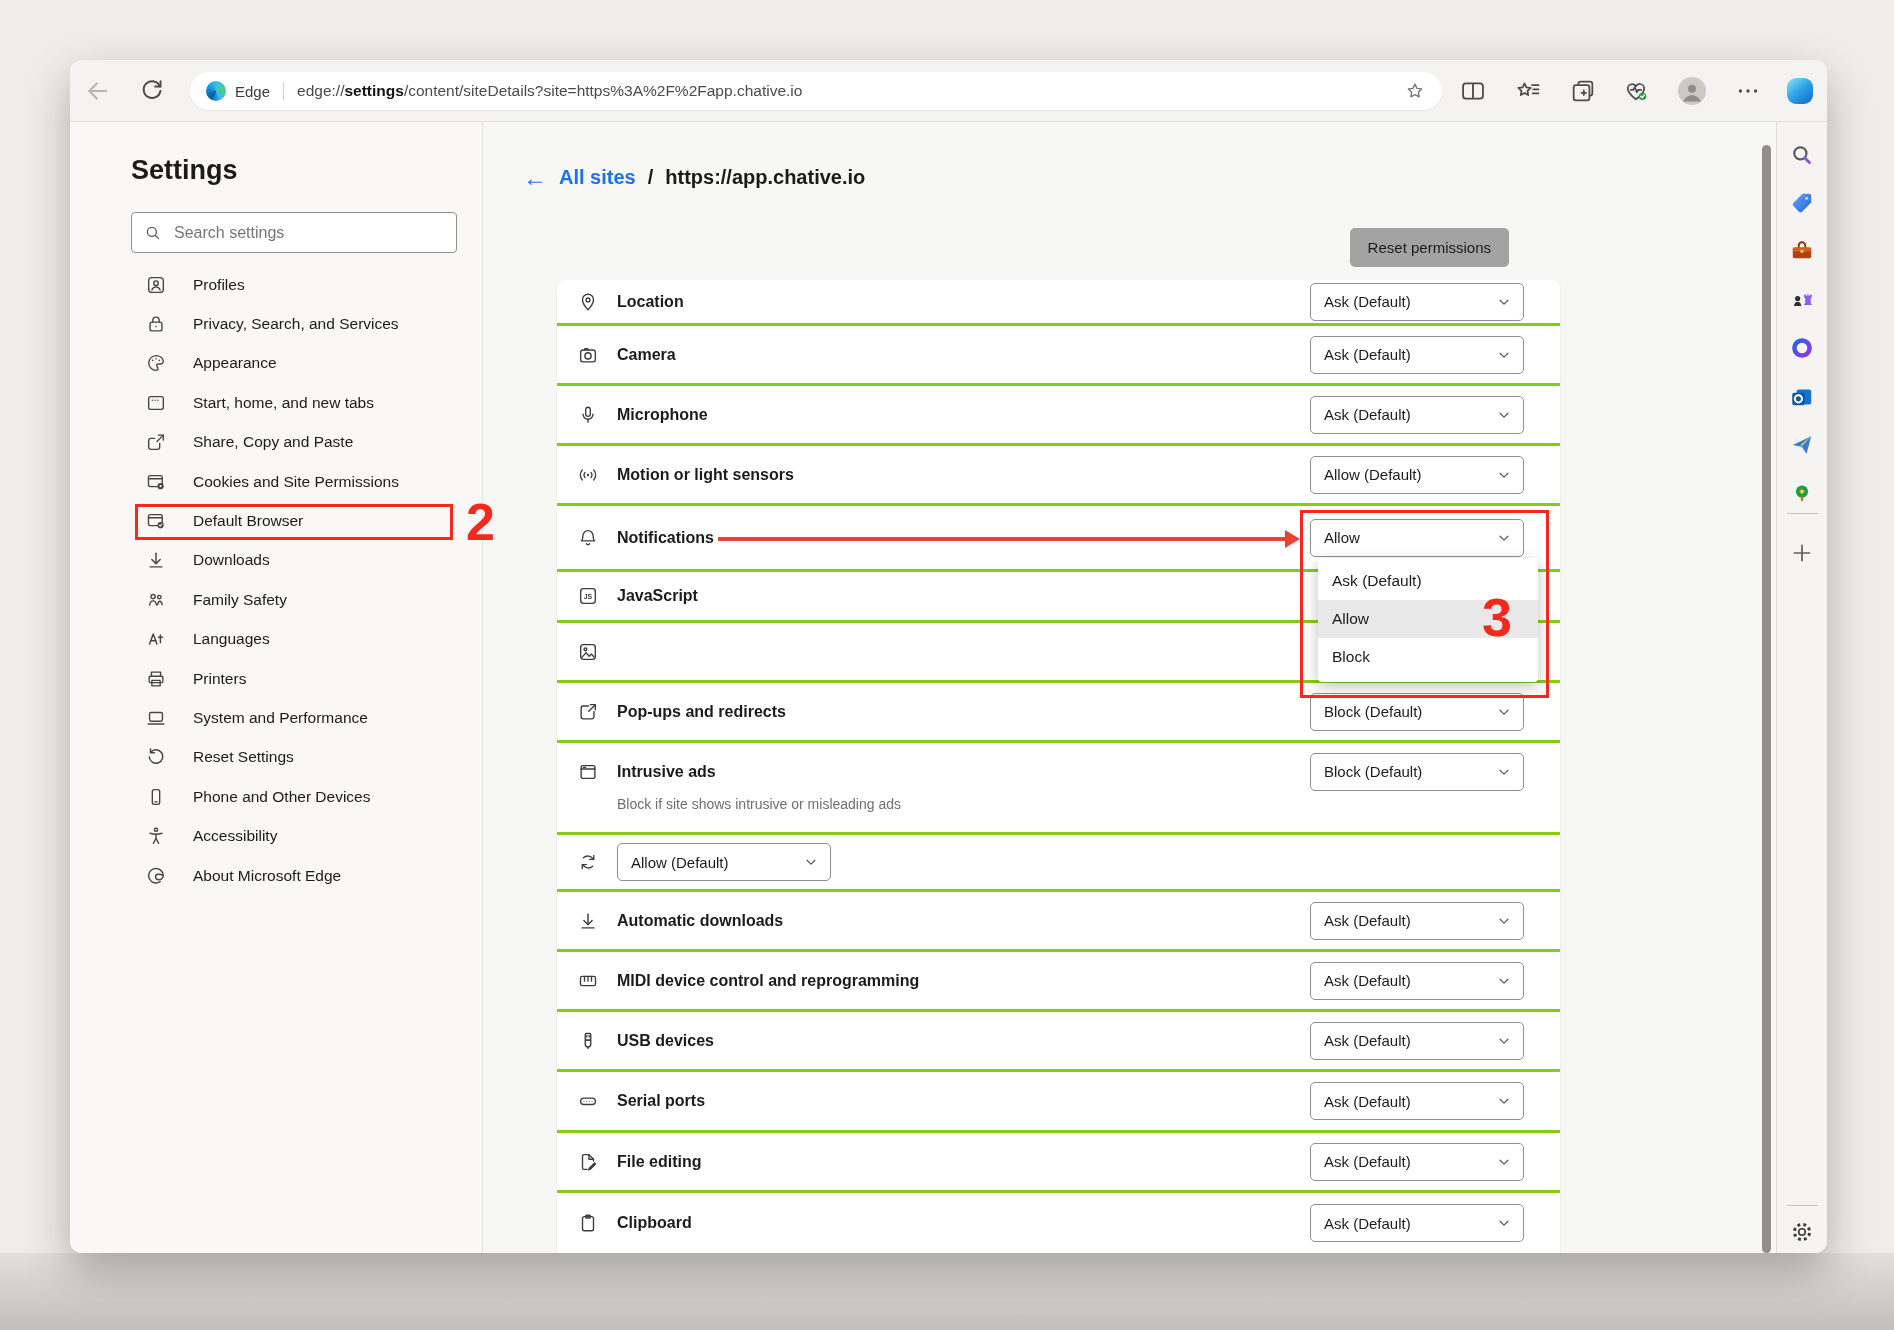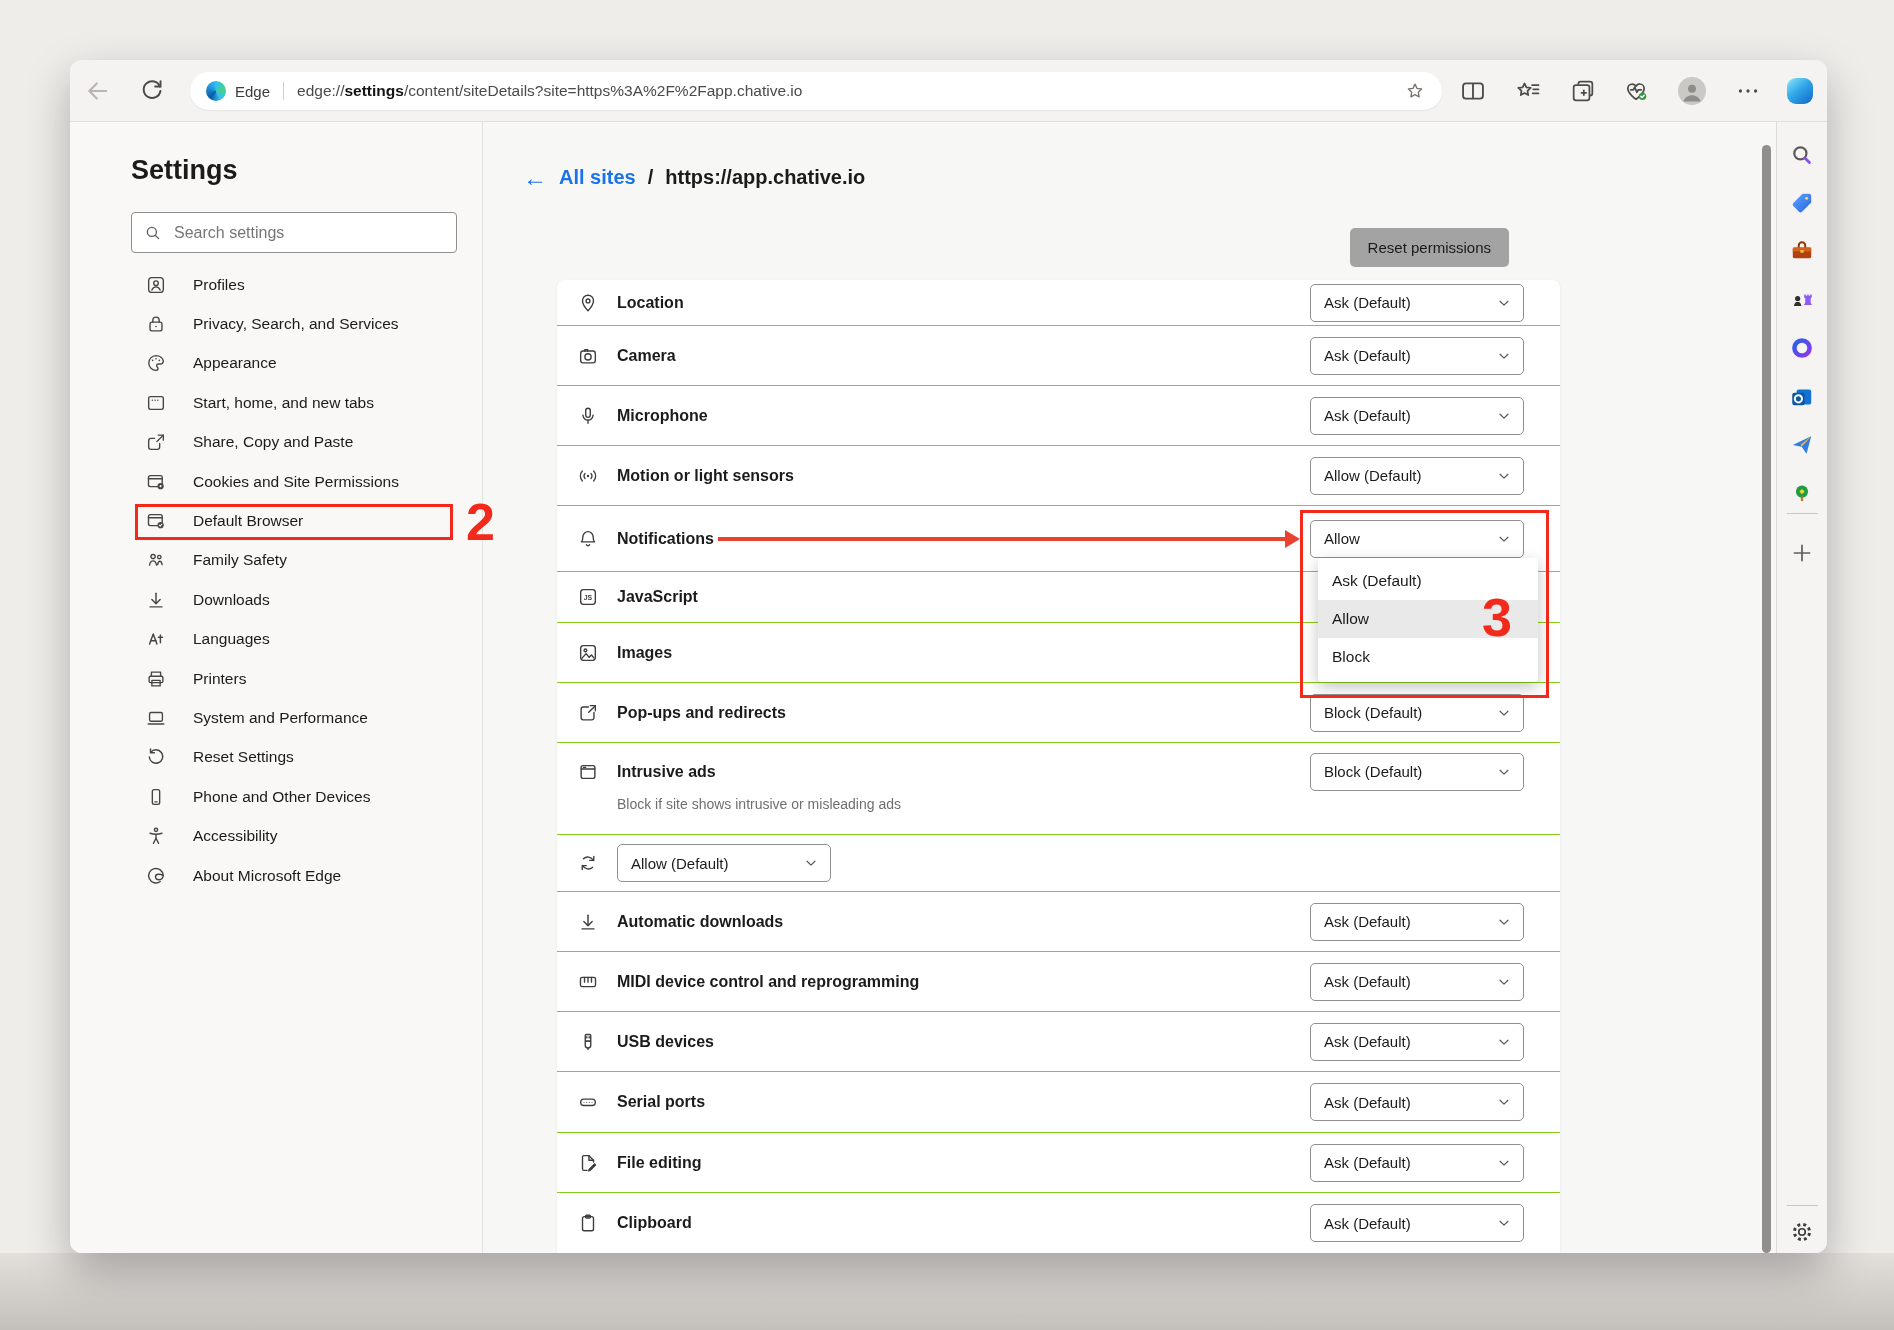--- a/index.html
+++ b/index.html
@@ -38,21 +38,21 @@
   
   .content{position:absolute;left:414px;top:0;right:0;bottom:0;background:#f7f7f6;}
   .crumbs{position:absolute;left:39px;top:44px;display:flex;align-items:center;gap:12px;font-size:20px;}
   .back-blue{color:#1a73e8;font-size:24px;line-height:20px;}
   .crumb-link{color:#1a73e8;font-weight:700;cursor:pointer;}
   .crumb-cur{color:#1b1b1b;font-weight:700;}
   .reset-btn{position:absolute;right:267px;top:106px;height:39px;padding:0 18px;background:#a3a3a3;border:none;
     border-radius:5px;font-size:15px;color:#1b1b1b;font-family:inherit;cursor:pointer;}
   .card{position:absolute;left:73px;top:158px;width:1003px;bottom:0;background:#fff;border-radius:8px 8px 0 0;
     box-shadow:0 1px 3px rgba(0,0,0,.07);}
-  .perm-row{border-bottom:1px solid #84cc16;position:relative;}
+  .perm-row{border-bottom:3px solid #84cc16;position:relative;}
   .perm-row:last-child{border-bottom:none;}
   .prow{display:flex;align-items:center;height:100%;padding:0 36px 0 20px;gap:18px;}
   .prow.half{height:57px;}
   .picon{width:22px;height:22px;color:#3d3d3d;flex:none;display:flex;}
   .plabel{flex:1;font-size:16px;font-weight:700;color:#1b1b1b;}
   .psub{margin:-4px 0 0 60px;font-size:14px;color:#6f6f6f;}
   .select{width:214px;height:38px;flex:none;background:#fff;border:1px solid #8f8f8f;border-radius:5px;
     display:flex;align-items:center;justify-content:space-between;padding:0 12px 0 13px;font-size:15px;color:#1b1b1b;cursor:pointer;}
   .chev{width:14px;height:14px;color:#5a5a5a;display:flex;}
   
@@ -247,38 +247,38 @@
                 <rect x="3.8" y="5" width="15" height="12" rx="2"></rect>
                 <path d="M3.8 8.5h15"></path>
                 <circle cx="17" cy="16.5" r="3.4" fill="currentColor" stroke="none"></circle>
                 <path d="M15.6 16.5l1 1 1.8-2" stroke="#f9f8f7" stroke-width="1.2"></path>
               </svg>
             </span>
             <span class="slabel">Default Browser</span>
           </div>
           <div class="side-item">
             <span class="sicon">
+              <svg viewBox="0 0 24 24" fill="none" stroke="currentColor" stroke-width="1.6" stroke-linecap="round" stroke-linejoin="round">
+                <path d="M12 4.5v11"></path>
+                <path d="M7.5 11.5L12 16l4.5-4.5"></path>
+                <path d="M5.5 19.5h13"></path>
+              </svg>
+            </span>
+            <span class="slabel">Downloads</span>
+          </div>
+          <div class="side-item">
+            <span class="sicon">
               <svg viewBox="0 0 24 24" fill="none" stroke="currentColor" stroke-width="1.5" stroke-linecap="round" stroke-linejoin="round">
                 <circle cx="8.8" cy="8.3" r="2.3"></circle>
                 <circle cx="15.6" cy="8.8" r="1.9"></circle>
                 <path d="M5 17.5c.5-3 1.9-4.6 3.8-4.6s3.3 1.6 3.8 4.6"></path>
                 <path d="M13.8 17c.4-2.4 1.1-3.6 2.4-3.6 1.3 0 2.1 1.2 2.5 3.6"></path>
               </svg>
             </span>
             <span class="slabel">Family Safety</span>
-          </div>
-          <div class="side-item">
-            <span class="sicon">
-              <svg viewBox="0 0 24 24" fill="none" stroke="currentColor" stroke-width="1.6" stroke-linecap="round" stroke-linejoin="round">
-                <path d="M12 4.5v11"></path>
-                <path d="M7.5 11.5L12 16l4.5-4.5"></path>
-                <path d="M5.5 19.5h13"></path>
-              </svg>
-            </span>
-            <span class="slabel">Downloads</span>
           </div>
           <div class="side-item">
             <span class="sicon">
               <svg viewBox="0 0 24 24" fill="none" stroke="currentColor" stroke-width="1.6" stroke-linecap="round" stroke-linejoin="round">
                 <path d="M5 17.5L9 6.5l4 11"></path>
                 <path d="M6.2 14h5.6"></path>
                 <path d="M16.8 7.5v8.5"></path>
                 <path d="M14.6 10h4.4"></path>
               </svg>
             </span>
@@ -464,21 +464,20 @@
           </div>
           <div class="perm-row" style="height: 60px;">
             <div class="prow">
               <span class="picon">
                 <svg viewBox="0 0 24 24" fill="none" stroke="currentColor" stroke-width="1.5" stroke-linecap="round" stroke-linejoin="round">
                   <rect x="4" y="4" width="16" height="16" rx="3"></rect>
                   <circle cx="9.2" cy="9.2" r="1.5"></circle>
                   <path d="M5.6 17.6l4.3-4.9 3.4 3.9 2.4-2.5 2.6 3.1"></path>
                 </svg>
               </span>
-              <span class="plabel">Images</span>
             </div>
           </div>
           <div class="perm-row" style="height: 60px;">
             <div class="prow">
               <span class="picon">
                 <svg viewBox="0 0 24 24" fill="none" stroke="currentColor" stroke-width="1.5" stroke-linecap="round" stroke-linejoin="round">
                   <path d="M12.5 5.5H6.8A2.3 2.3 0 0 0 4.5 7.8v9.4a2.3 2.3 0 0 0 2.3 2.3h9.4a2.3 2.3 0 0 0 2.3-2.3v-5.7"></path>
                   <path d="M14.5 4h5.5v5.5"></path>
                   <path d="M20 4l-7.2 7.2"></path>
                 </svg>

